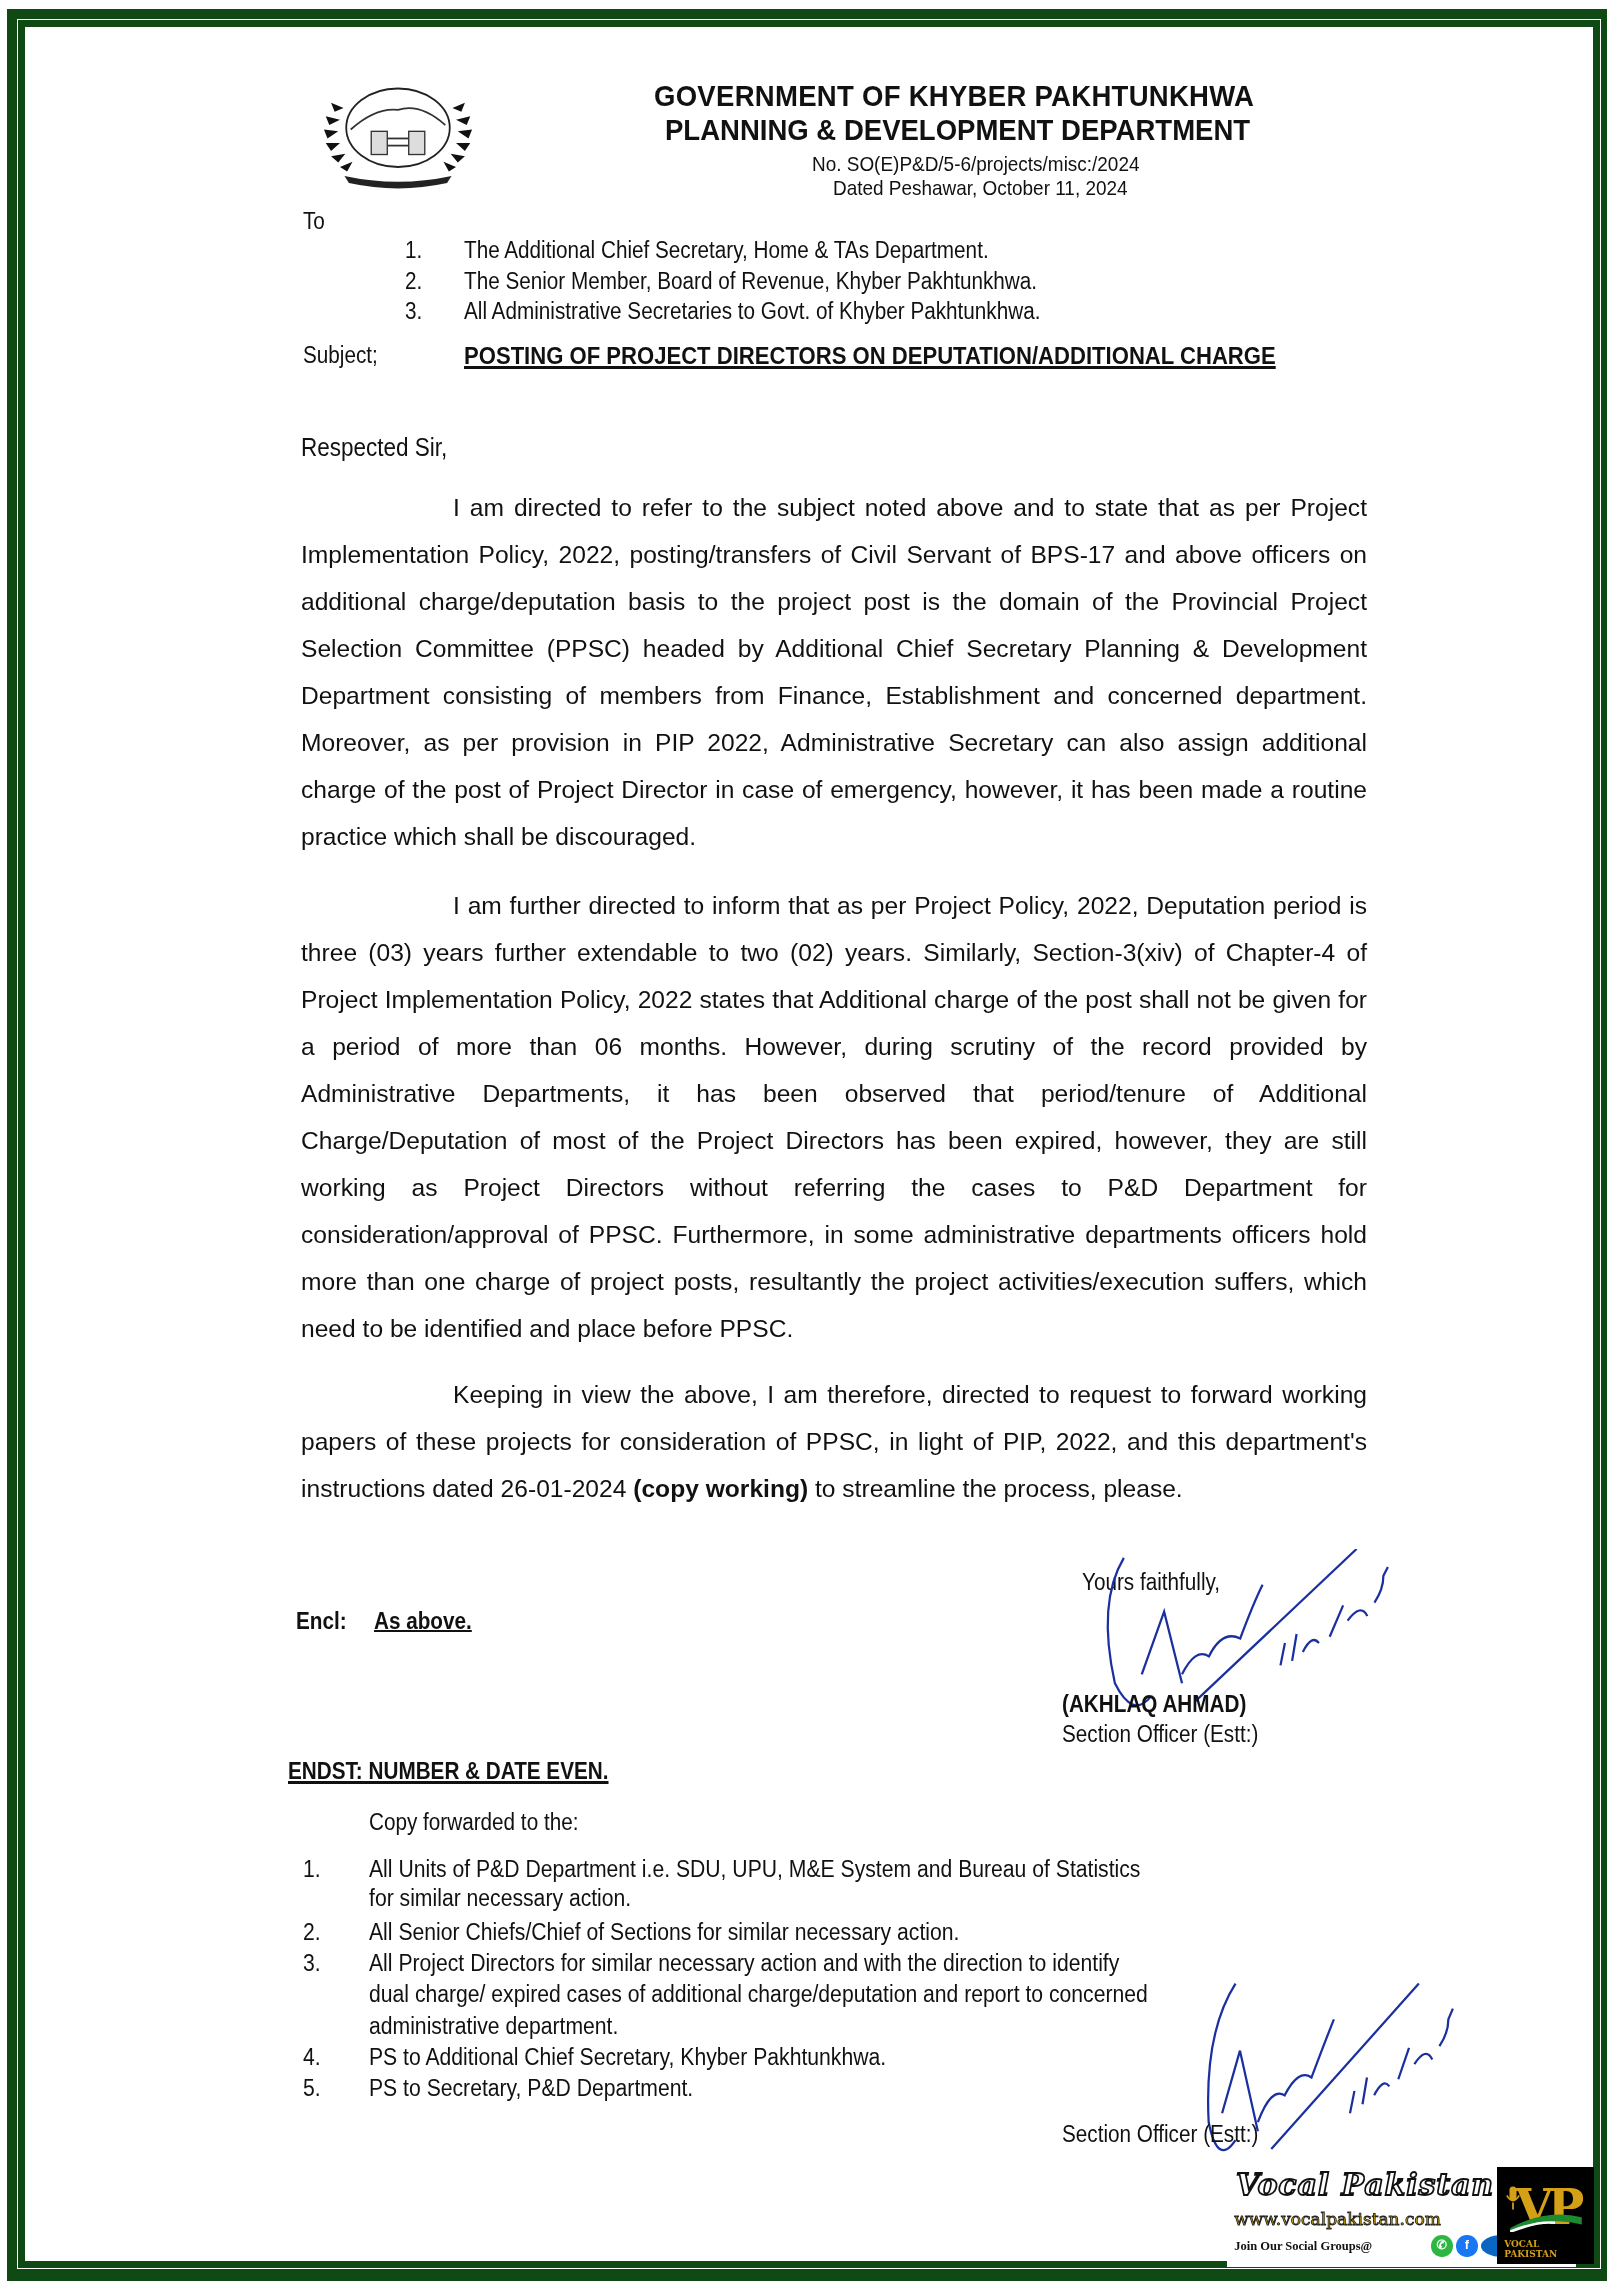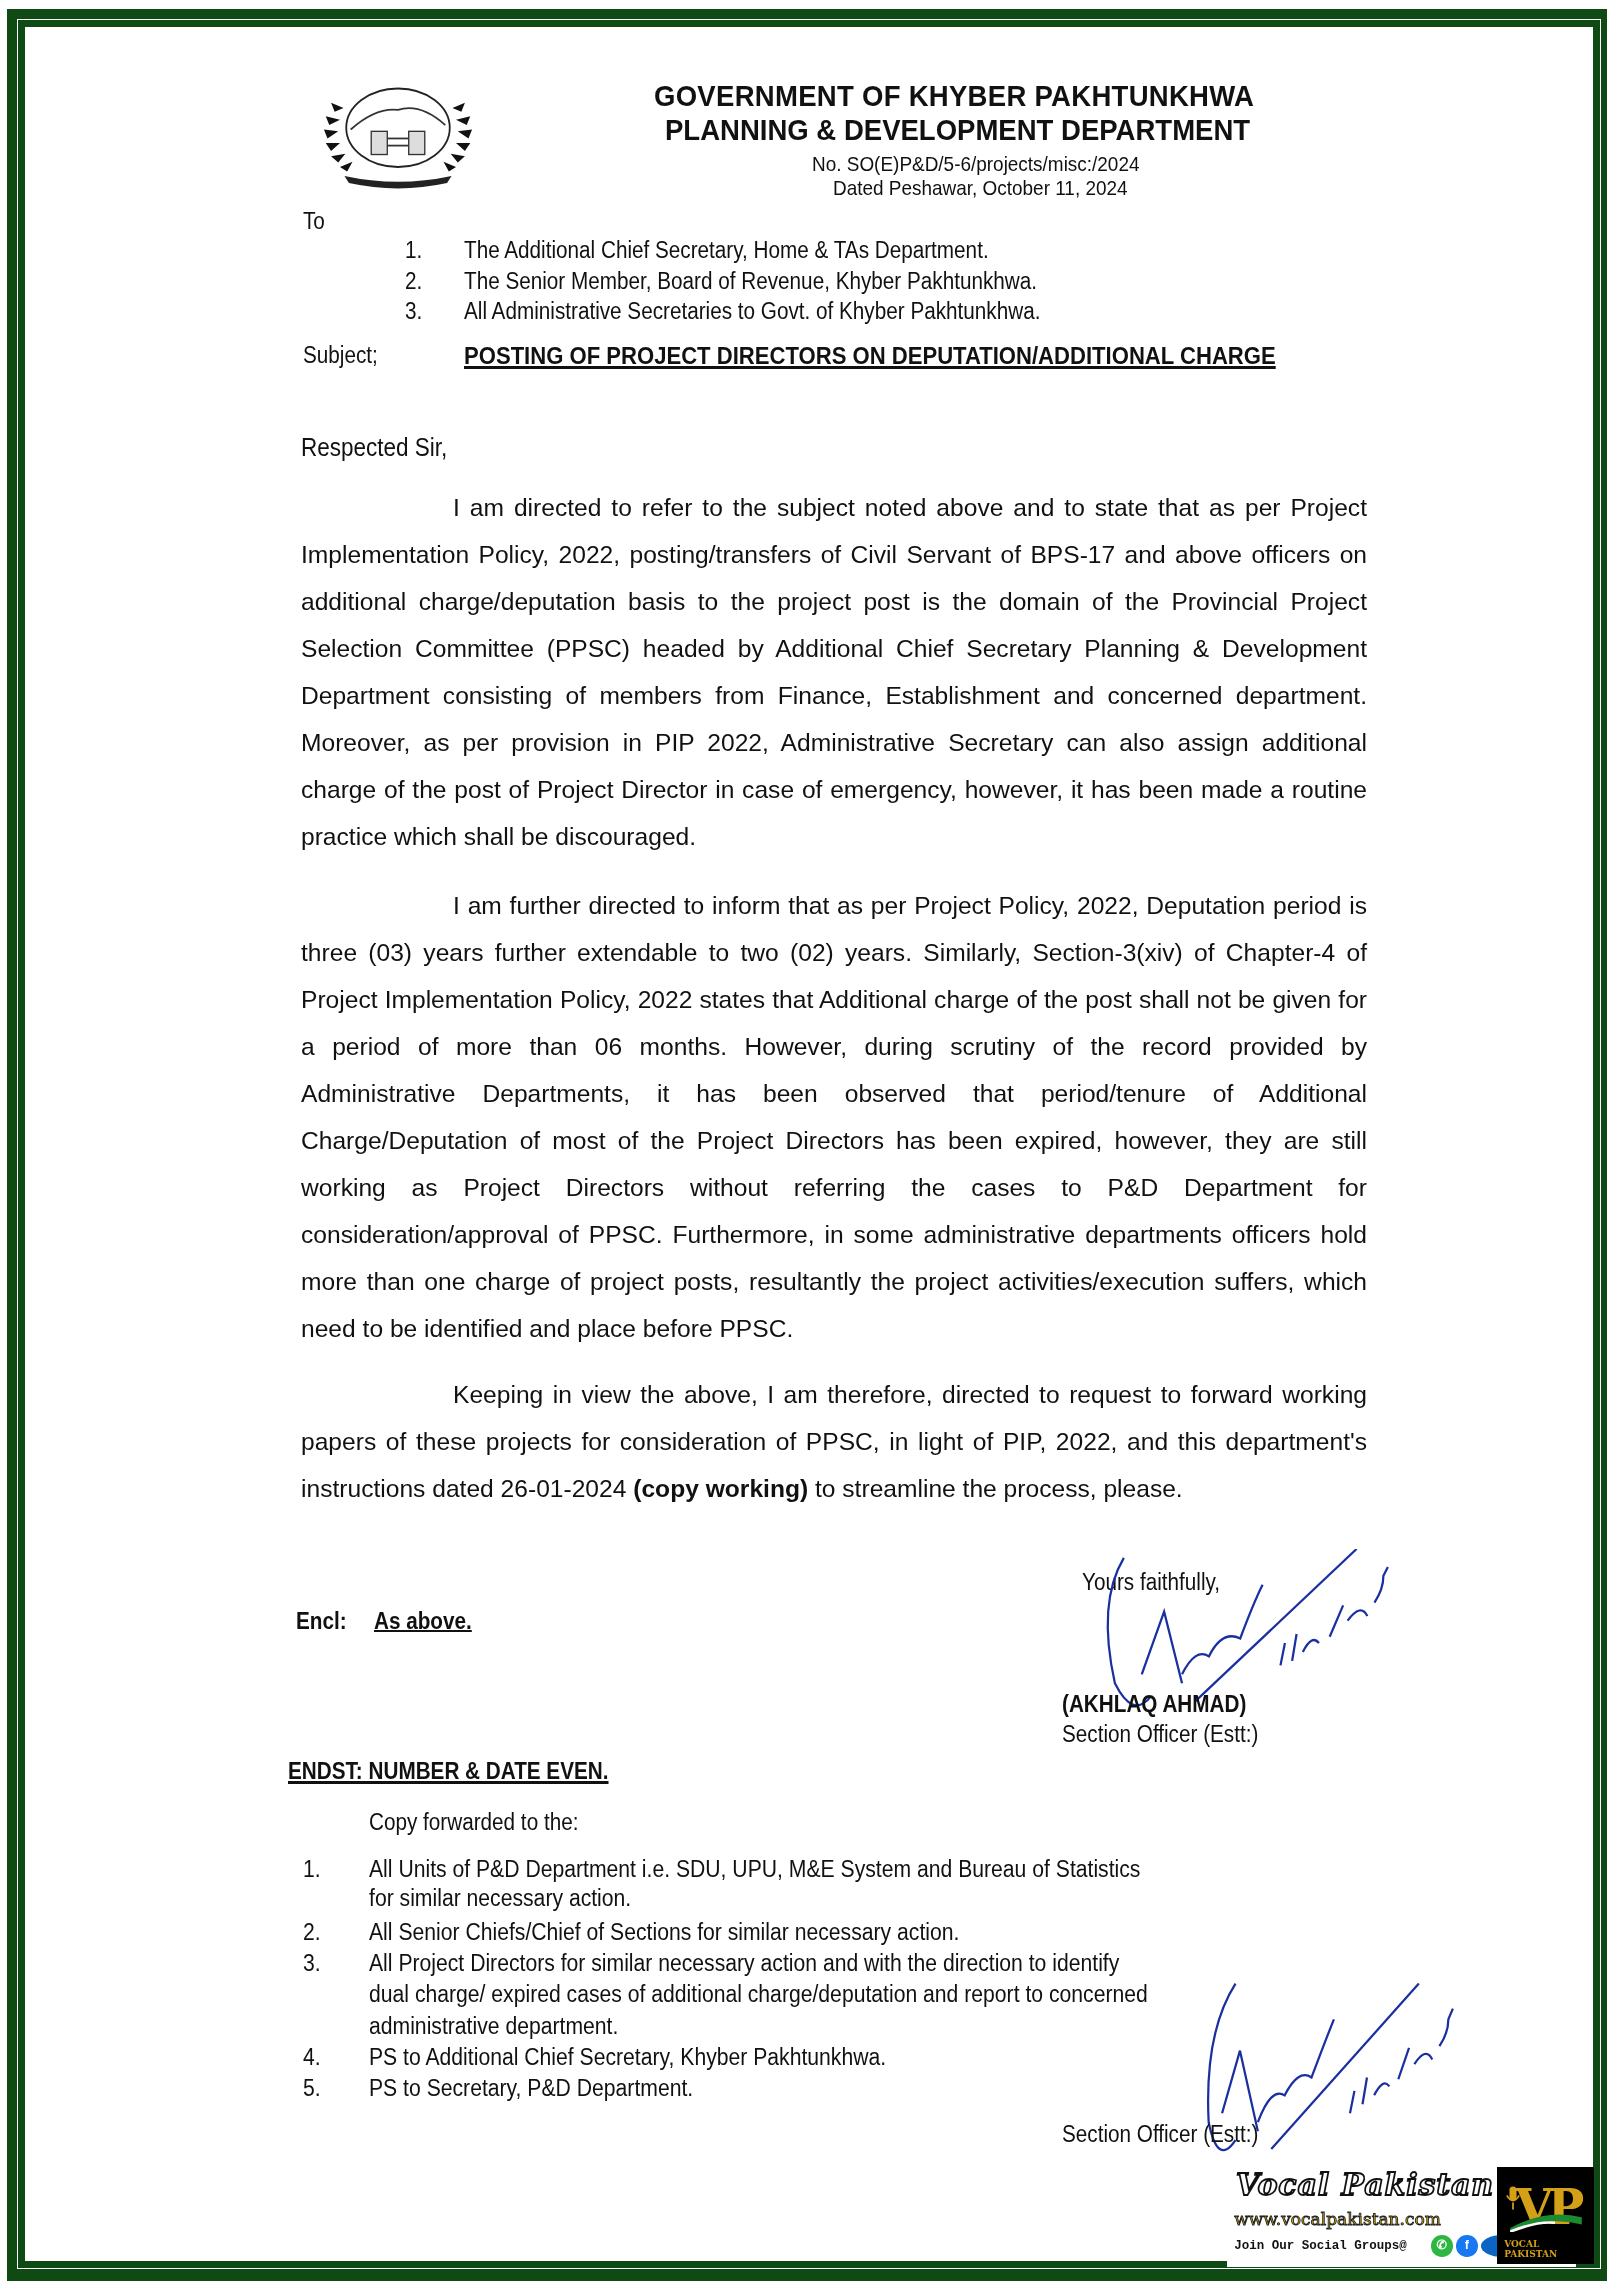--- a/index.html
+++ b/index.html
@@ -20,21 +20,21 @@
   .para { position:absolute; left:301px; width:1066px; font-size:24.6px; line-height:47px; text-align:justify; text-align-last:left; }
   .para p { margin:0; }
   .indent { text-indent:152px; }
   .subject-text { left:464px; top:340px; font-size:24px; font-weight:bold; text-decoration:underline; text-decoration-thickness:2.7px; line-height:32px; white-space:normal; width:905px; transform:scaleX(0.92); transform-origin:left; }
   .u { text-decoration:underline; text-decoration-thickness:1.8px; }
   .bold { font-weight:bold; }
   .list-row { position:absolute; font-size:23px; line-height:31px; transform:scaleX(0.92); transform-origin:left; white-space:nowrap; }
   .brand { position:absolute; left:1227px; top:2167px; width:349px; height:100px; background:#fff; }
   .brand-title { position:absolute; left:9px; top:0; font-family:"DejaVu Serif", serif; font-style:italic; font-weight:bold; font-size:30px; color:#fff; -webkit-text-stroke:1.8px #111; letter-spacing:0.9px; }
   .brand-url { position:absolute; left:7.2px; top:42px; font-family:"DejaVu Serif", serif; font-weight:normal; font-size:17px; color:#e0b400; -webkit-text-stroke:0.9px #222; }
-  .brand-join { position:absolute; left:7.2px; top:72px; font-family:Liberation Mono, monospace; font-weight:bold; font-size:12.5px; color:#111; }
+  .brand-join { position:absolute; left:7.2px; top:72px; font-family:Liberation Serif, serif; font-weight:bold; font-size:12.5px; color:#111; }
   .soc { position:absolute; top:68px; width:21.5px; height:21.5px; border-radius:50%; color:#fff; font-size:12.5px; font-weight:bold; text-align:center; line-height:21.5px; font-family:"Liberation Sans", sans-serif; }
   .vp-box { position:absolute; left:1497px; top:2167px; width:97px; height:97px; background:#000; }
   .vp-letters { position:absolute; left:18px; top:10.7px; font-family:"DejaVu Serif", serif; font-weight:bold; font-size:49px; color:#d4a017; letter-spacing:-5.4px; }
   .vp-name { position:absolute; left:7.2px; top:72px; font-family:"DejaVu Serif", serif; font-weight:bold; font-size:9px; color:#d4a017; }
 </style>
 </head>
 <body>
 
 <div class="page">
   <div class="frame-outer"></div>

